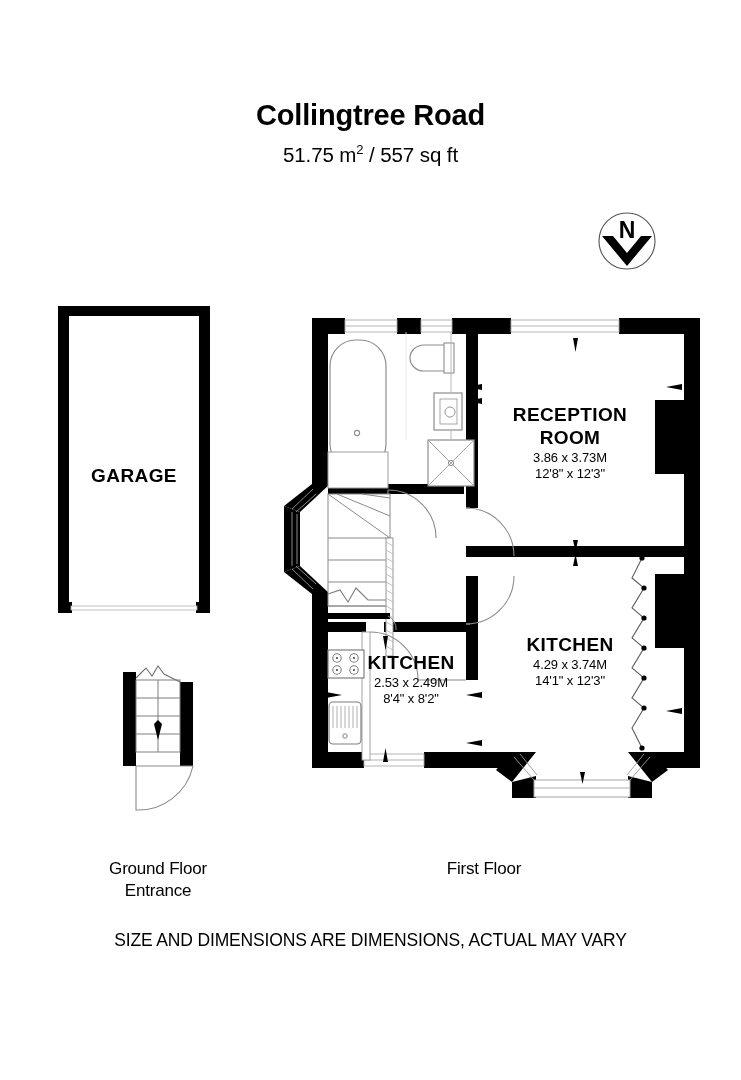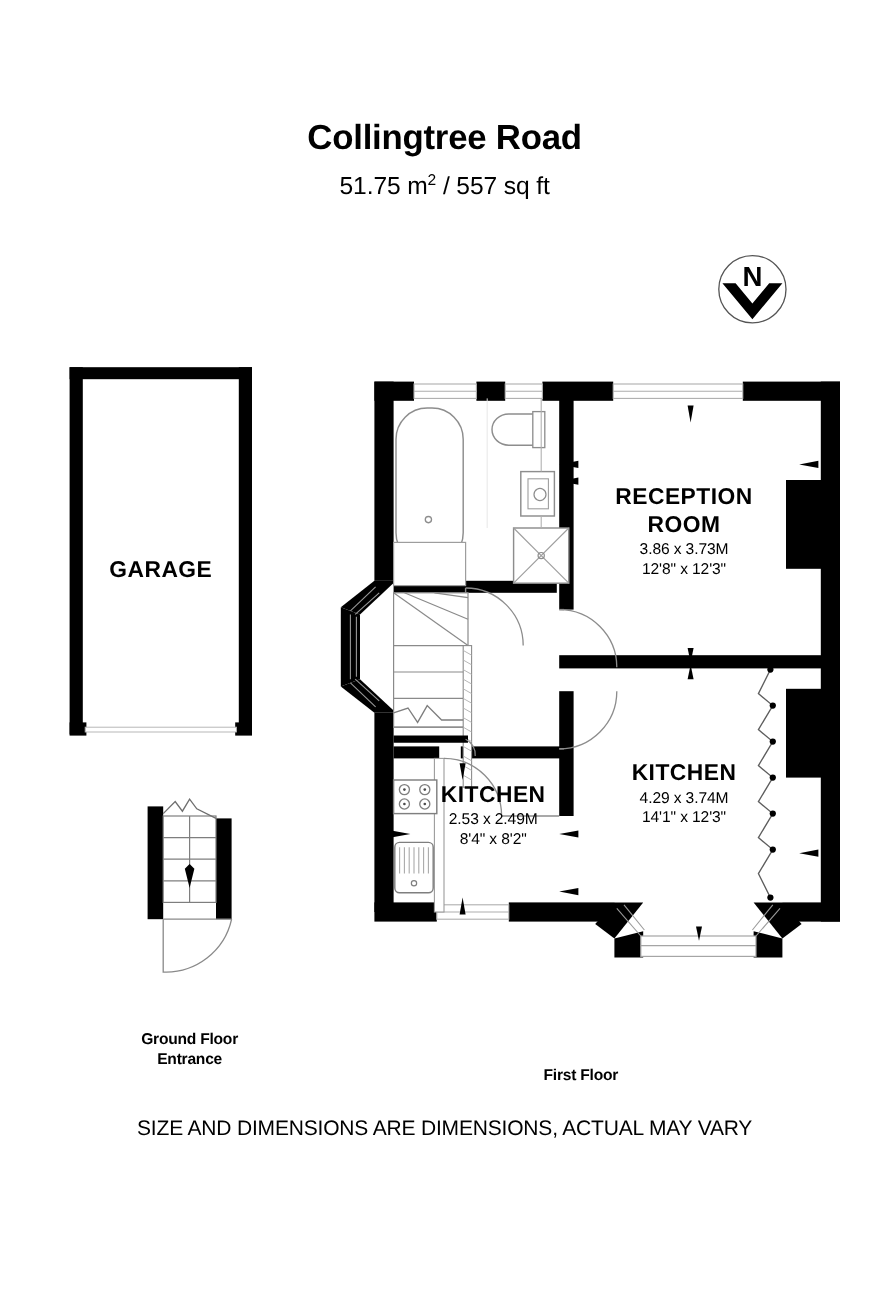--- a/index.html
+++ b/index.html
@@ -95,27 +95,27 @@
 
   #label-garage { left: 38px; top: 465px; width: 192px; }
   #label-reception { left: 490px; top: 404px; width: 160px; }
   #label-bedroom { left: 490px; top: 634px; width: 160px; }
   #label-kitchen { left: 341px; top: 652px; width: 140px; }
 
   
   .floor-caption {
     position: absolute;
     text-align: center;
-    font-size: 13px;
-    font-weight: bold;
+    font-size: 17px;
+    font-weight: normal;
     line-height: 1.3;
     letter-spacing: -0.2px;
   }
   #caption-ground { left: 46px; top: 858px; width: 224px; }
-  #caption-first  { left: 380px; top: 888px; width: 208px; }
+  #caption-first  { left: 380px; top: 858px; width: 208px; }
 
   .disclaimer {
     position: absolute;
     left: 0;
     top: 930px;
     width: 741px;
     text-align: center;
     font-size: 17.5px;
     font-weight: normal;
     letter-spacing: -0.15px;

